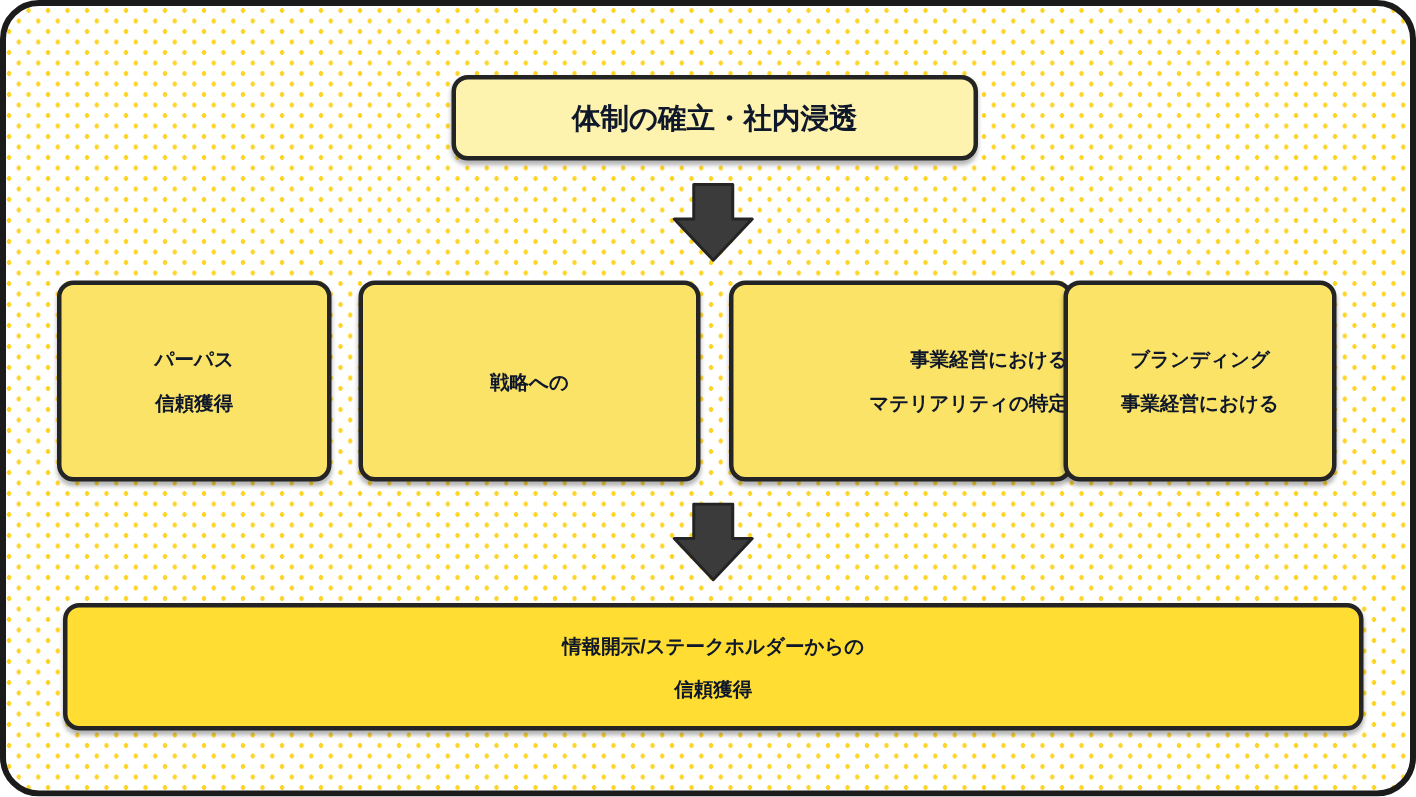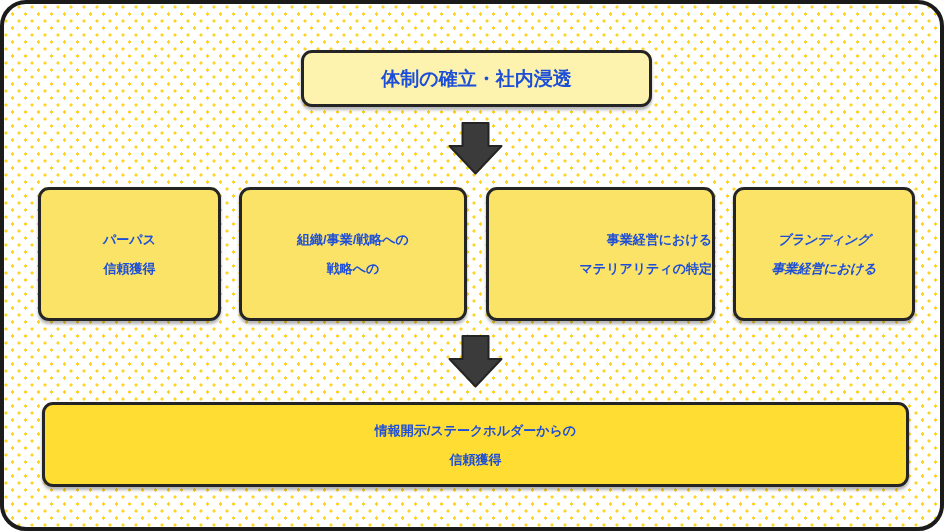--- a/index.html
+++ b/index.html
@@ -23,34 +23,34 @@
 
   .box {
     position: absolute;
     box-sizing: border-box;
     display: flex;
     flex-direction: column;
     justify-content: center;
     align-items: center;
     border: 3px solid #242424;
     border-radius: 11px;
-    color: #1d4ed8;
+    color: #0f172a;
     font-weight: 700;
     text-align: center;
     font-family: "Liberation Sans", "DejaVu Sans", sans-serif;
     box-shadow: 0 2.5px 3px rgba(40,40,40,0.35);
   }
   .line { display: block; }
 
   .top-box   { left: 297px; top: 46px;  width: 351px; height: 57px;  background: #fdf3ae; font-size: 19px; }
   .mid       { top: 183px;  height: 134px; background: #fbe368; font-size: 13px; line-height: 29px; }
   .mid1      { left: 34px;  width: 183px; }
   .mid2      { left: 235px; width: 228px; }
   .mid3      { left: 482px; width: 229px; align-items: flex-end; }
-  .mid4      { left: 729px; width: 182px; font-style: italic; }
+  .mid4      { left: 705px; width: 182px; }
   .bottom-box{ left: 38px;  top: 398px; width: 867px; height: 85px; background: #ffdd33; font-size: 13px; line-height: 29px; }
 
   .arrow { position: absolute; left: 444px; width: 55px; height: 53px; }
   .arrow1 { top: 118px; }
   .arrow2 { top: 331px; }
 </style>
 </head>
 <body>
 
 <div class="frame">
@@ -62,21 +62,20 @@
   <svg class="arrow arrow1" viewBox="0 0 55 53" aria-hidden="true">
     <path d="M14.5 1 H40.5 V24 H53.5 L27.5 51.5 L1.5 24 H14.5 Z" fill="#3b3b3b" stroke="#242424" stroke-width="2" stroke-linejoin="round"></path>
   </svg>
 
   <div class="box mid mid1">
     <span class="line">パーパス</span>
     <span class="line">信頼獲得</span>
   </div>
 
   <div class="box mid mid2">
-    <span class="line">組織/事業/戦略への</span>
     <span class="line">戦略への</span>
   </div>
 
   <div class="box mid mid3">
     <span class="line">事業経営における</span>
     <span class="line">マテリアリティの特定</span>
   </div>
 
   <div class="box mid mid4">
     <span class="line">ブランディング</span>

